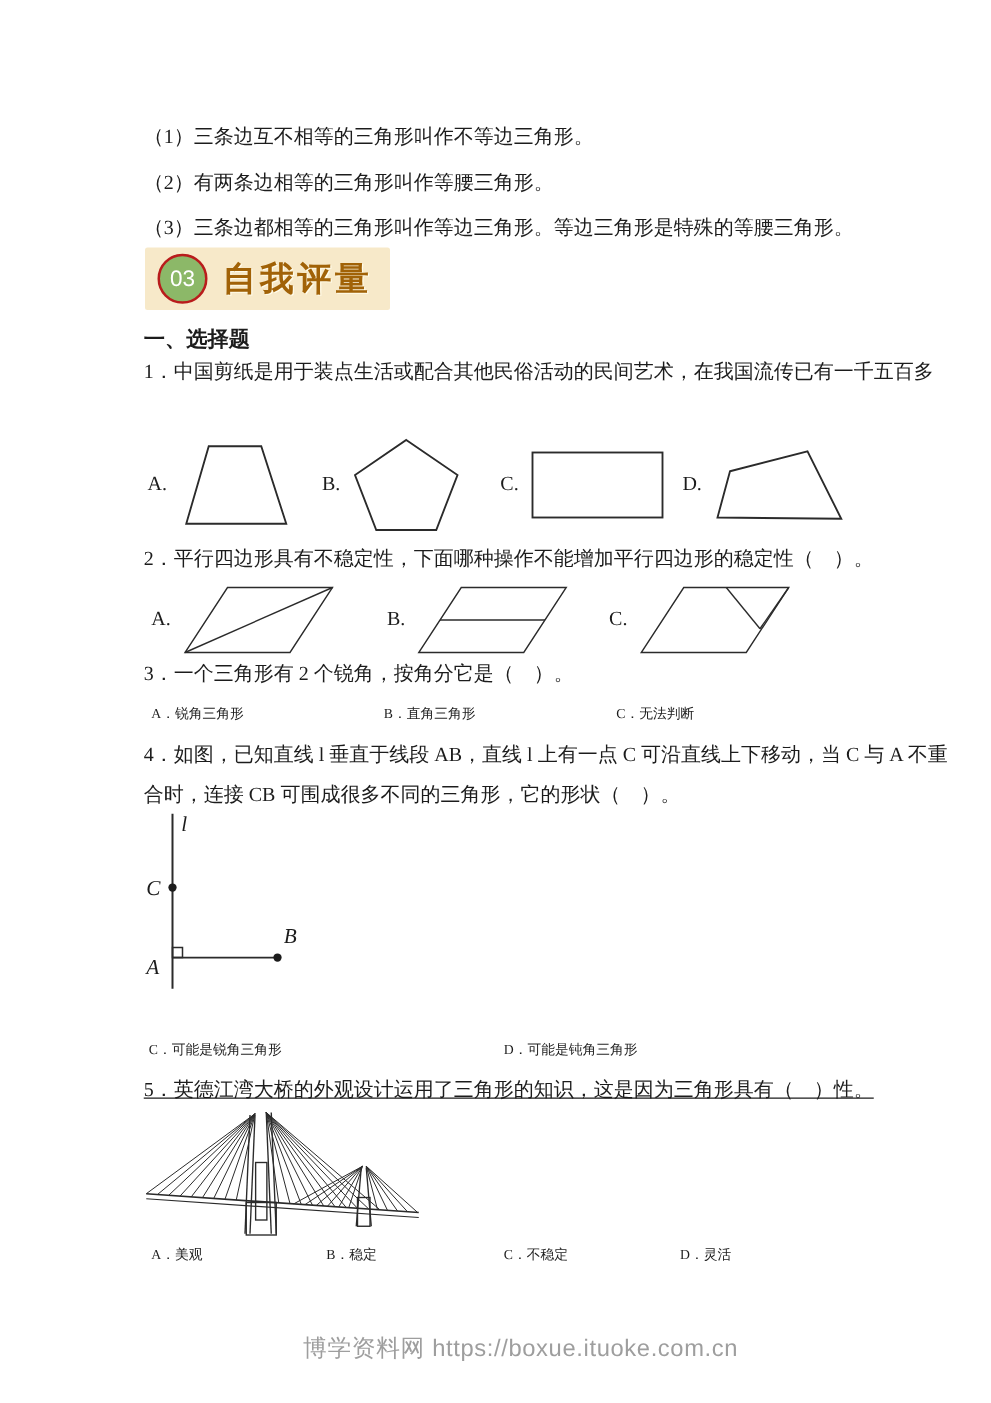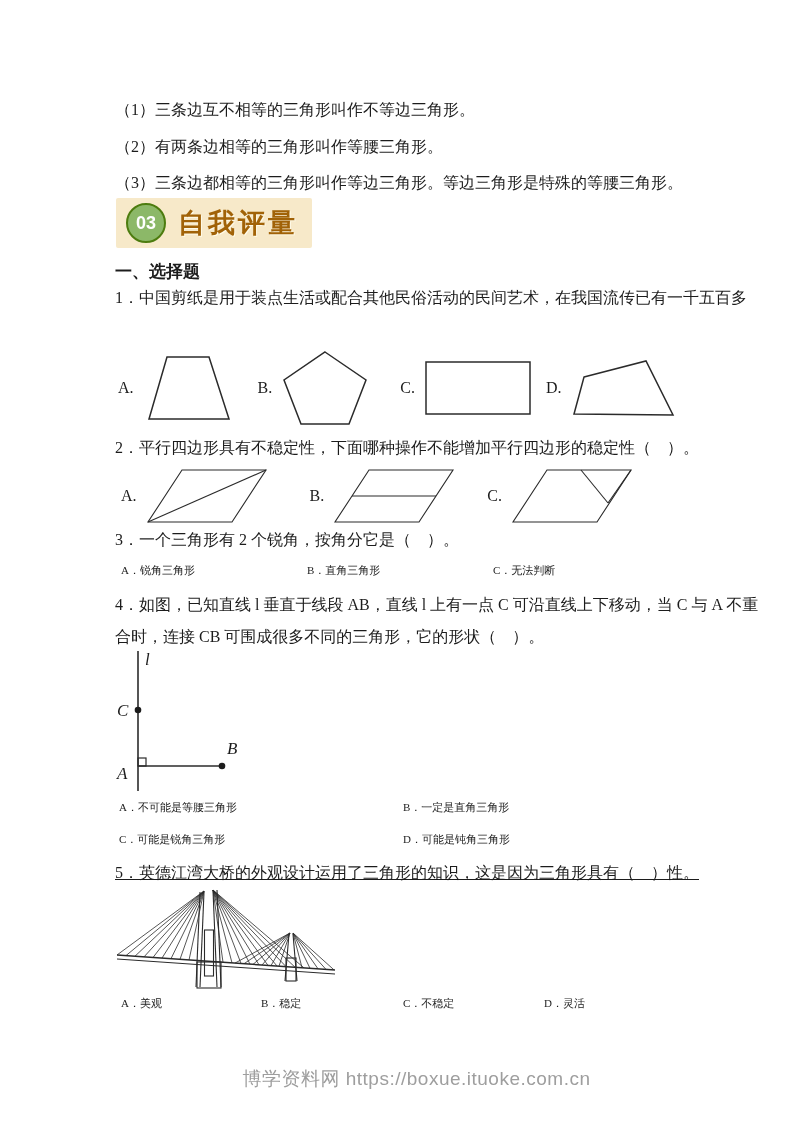--- a/index.html
+++ b/index.html
@@ -12,22 +12,22 @@
   .tline { position:absolute; left:115px; font-size:16px; line-height:20px; white-space:nowrap; }
 
   
   .banner {
     position:absolute; left:116px; top:198px; height:50px;
     background:#f7e9c9; display:flex; align-items:center;
     padding:0 14px 0 10px; border-radius:2px;
   }
   .banner-circle {
     width:36px; height:36px; border-radius:50%;
-    background:#8cb868; border:2px solid #4d7c0f;
-    color:#ffffff; font-weight:bold; font-size:18px;
+    background:#8cb868; border:2px solid #b91c1c;
+    color:#ffffff; font-weight:normal; font-size:18px;
     display:flex; align-items:center; justify-content:center;
     font-family:"Liberation Sans", sans-serif; flex:0 0 auto;
   }
   .banner-title {
     margin-left:12px; color:#a16207; font-size:27px; font-weight:bold;
     letter-spacing:3px; font-family:"Liberation Sans", sans-serif;
     text-shadow:1px 1px 0 #fffbe9;
   }
 
   .heading { position:absolute; left:115px; top:260px; font-size:17px; font-weight:bold; white-space:nowrap; }
@@ -147,24 +147,20 @@
     <text class="figlabel" x="45" y="17">l</text>
     <circle cx="38" cy="62" r="3.3" fill="#1c1c1c"></circle>
     <text class="figlabel" x="17" y="68">C</text>
     <rect x="38" y="110" width="8" height="8" fill="none" stroke="#2b2b2b" stroke-width="1.2"></rect>
     <line x1="38" y1="118" x2="122" y2="118" stroke="#2b2b2b" stroke-width="1.4"></line>
     <circle cx="122" cy="118" r="3.3" fill="#1c1c1c"></circle>
     <text class="figlabel" x="127" y="106">B</text>
     <text class="figlabel" x="17" y="131">A</text>
   </svg>
 
-  <div class="optrow" style="left:119px; top:800px;">
-    <span style="width:284px;">A．不可能是等腰三角形</span>
-    <span>B．一定是直角三角形</span>
-  </div>
   <div class="optrow" style="left:119px; top:832px;">
     <span style="width:284px;">C．可能是锐角三角形</span>
     <span>D．可能是钝角三角形</span>
   </div>
 
   <div class="tline" style="top:863px;text-decoration:underline;">5．英德江湾大桥的外观设计运用了三角形的知识，这是因为三角形具有（　）性。</div>
 
   <svg style="position:absolute; left:105px; top:886px;" width="235" height="105" viewBox="0 0 235 105">
     <g>
       <line x1="12" y1="69" x2="230" y2="84" stroke="#2b2b2b" stroke-width="1.4"></line>

